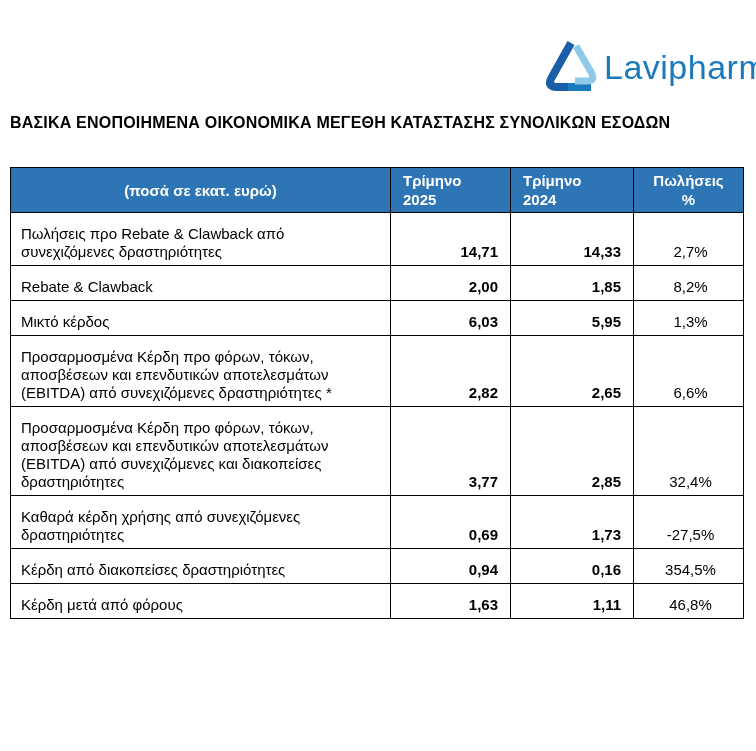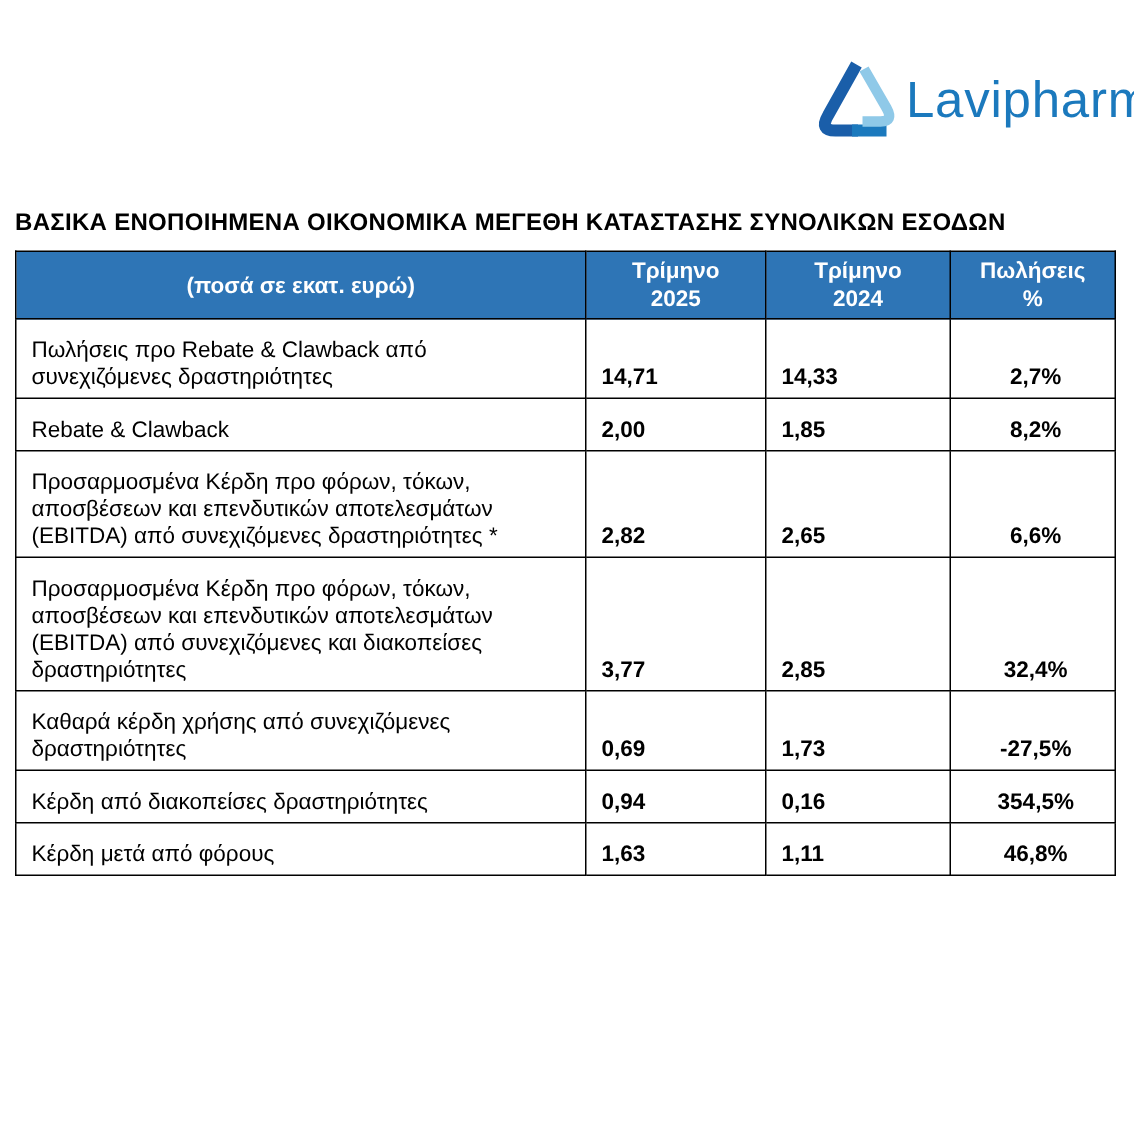--- a/index.html
+++ b/index.html
@@ -27,21 +27,21 @@
     display:flex;align-items:center;gap:4px;
   }
   .logo-mark{width:62px;height:62px;flex:0 0 auto;}
   .logo-text{
     font-size:34px;
     color:var(--logo-text);
     letter-spacing:0.5px;
     line-height:62px;
   }
   .page-title{
-    position:absolute;top:140px;left:10px;
+    position:absolute;top:114px;left:10px;
     margin:0;
     font-size:16px;
     font-weight:bold;
     letter-spacing:0.2px;
     white-space:nowrap;
   }
   table.fin{
     position:absolute;top:167px;left:10px;
     width:733px;
     border-collapse:collapse;
@@ -53,32 +53,32 @@
   .fin th{
     background:var(--header-bg);
     color:var(--header-text);
     font-size:15px;
     font-weight:bold;
     line-height:19px;
     padding:3px 12px;
     vertical-align:middle;
   }
   .fin th.col-label{text-align:center;margin-left:44px;}
-  .fin th.col-num{text-align:center;}
+  .fin th.col-num{text-align:left;}
   .fin th.col-pct{text-align:center;padding:3px 6px;}
   .fin td{
     font-size:15px;
     line-height:18px;
     vertical-align:bottom;
     padding:12px 12px 4px 10px;
   }
   .fin td.col-label{text-align:left;font-weight:normal;}
   .fin td.col-label .label-inner{display:block;max-width:320px;}
-  .fin td.col-num{font-weight:bold;}
-  .fin td.col-pct{text-align:center;font-weight:bold;padding-left:4px;padding-right:0;}
+  .fin td.col-num{text-align:right;font-weight:bold;}
+  .fin td.col-pct{text-align:center;font-weight:normal;padding-left:4px;padding-right:0;}
 </style>
 </head>
 <body>
 
 <div class="logo">
   <svg class="logo-mark" viewBox="0 0 62 62" xmlns="http://www.w3.org/2000/svg" aria-hidden="true">
 
     <path d="M33 7 L14 41 Q8 51 19 51 L34 51" fill="none" stroke="var(--logo-dark)" stroke-width="8"></path>
 
     <path d="M30 51 L53 51" fill="none" stroke="var(--logo-mid)" stroke-width="8"></path>
@@ -129,20 +129,28 @@
       <tr>
       <td class="col-label">
         <span class="label-inner">Rebate &amp; Clawback</span>
       </td>
       <td class="col-num">2,00</td>
       <td class="col-num">1,85</td>
       <td class="col-pct">8,2%</td>
     </tr>
       <tr>
       <td class="col-label">
+        <span class="label-inner">Μικτό κέρδος</span>
+      </td>
+      <td class="col-num">6,03</td>
+      <td class="col-num">5,95</td>
+      <td class="col-pct">1,3%</td>
+    </tr>
+      <tr>
+      <td class="col-label">
         <span class="label-inner">Προσαρμοσμένα Κέρδη προ φόρων, τόκων, αποσβέσεων και επενδυτικών αποτελεσμάτων (EBITDA) από συνεχιζόμενες δραστηριότητες *</span>
       </td>
       <td class="col-num">2,82</td>
       <td class="col-num">2,65</td>
       <td class="col-pct">6,6%</td>
     </tr>
       <tr>
       <td class="col-label">
         <span class="label-inner">Προσαρμοσμένα Κέρδη προ φόρων, τόκων, αποσβέσεων και επενδυτικών αποτελεσμάτων (EBITDA) από συνεχιζόμενες και διακοπείσες δραστηριότητες</span>
       </td>

